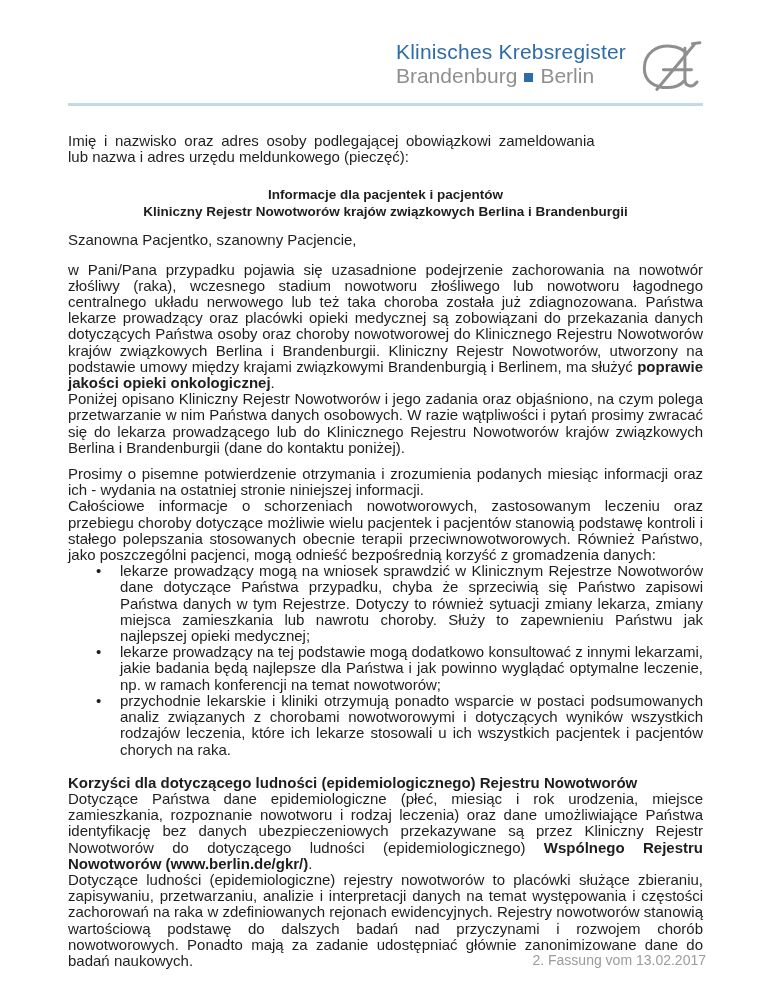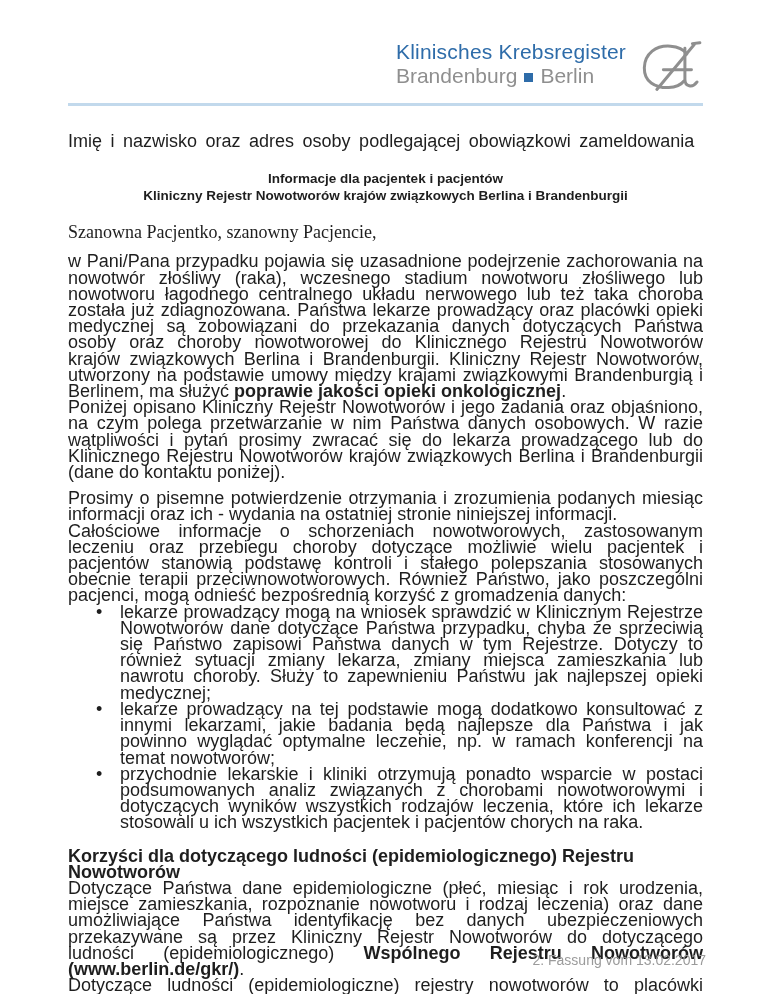--- a/index.html
+++ b/index.html
@@ -53,31 +53,31 @@
     background: var(--brand-blue);
     margin: 2px 7px 0 7px;
   }
   .logo-svg { display: block; margin-top: -2px; color: var(--brand-gray); }
   .divider {
     margin-top: 7px;
     height: 3px;
     background: var(--divider);
   }
   
-  .doc-text { font-size: 18px; line-height: 16.2px; }
+  .doc-text { font-size: 15px; line-height: 16.2px; }
   .address-note { margin-top: 27px; }
   .address-note .l1 { word-spacing: 3.5px; }
   .doc-title {
     margin-top: 21px;
     text-align: center;
     font-weight: bold;
     font-size: 13.5px;
     line-height: 17px;
   }
-  .salutation { margin-top: 20px; font-family: Liberation Serif, serif; }
+  .salutation { margin-top: 12px; }
   .para { text-align: justify; }
   .p-intro1 { margin-top: 13px; }
   .p-intro3 { margin-top: 10px; }
   .section-heading {
     font-weight: bold;
     margin-top: 18px;
   }
   .section-heading.second { margin-top: 17px; }
   .bullet-list { list-style: none; }
   .bullet-item {
@@ -118,20 +118,21 @@
       <path d="M 63 7 L 23 55"></path>
       <path d="M 53 11 L 53 44 C 53 52, 61 54, 66 47"></path>
       <path d="M 30 34 L 60 34"></path>
       <path d="M 61 6 L 69 5"></path>
     </svg>
   </div>
   <div class="divider"></div>
 
   <div class="doc-text address-note">
     <div class="l1">Imię i nazwisko oraz adres osoby podlegającej obowiązkowi zameldowania</div>
+    <div class="l2">lub nazwa i adres urzędu meldunkowego (pieczęć):</div>
   </div>
 
   <div class="doc-title">
     <div>Informacje dla pacjentek i pacjentów</div>
     <div>Kliniczny Rejestr Nowotworów krajów związkowych Berlina i Brandenburgii</div>
   </div>
 
   <p class="doc-text salutation">Szanowna Pacjentko, szanowny Pacjencie,</p>
 
   <p class="doc-text para p-intro1"><span>w Pani/Pana przypadku pojawia się uzasadnione podejrzenie zachorowania na nowotwór złośliwy (raka), wczesnego stadium nowotworu złośliwego lub nowotworu łagodnego centralnego układu nerwowego lub też taka choroba została już zdiagnozowana. Państwa lekarze prowadzący oraz placówki opieki medycznej są zobowiązani do przekazania danych dotyczących Państwa osoby oraz choroby nowotworowej do Klinicznego Rejestru Nowotworów krajów związkowych Berlina i Brandenburgii. Kliniczny Rejestr Nowotworów, utworzony na podstawie umowy między krajami związkowymi Brandenburgią i Berlinem, ma służyć </span><b>poprawie jakości opieki onkologicznej</b><span>.</span></p>

